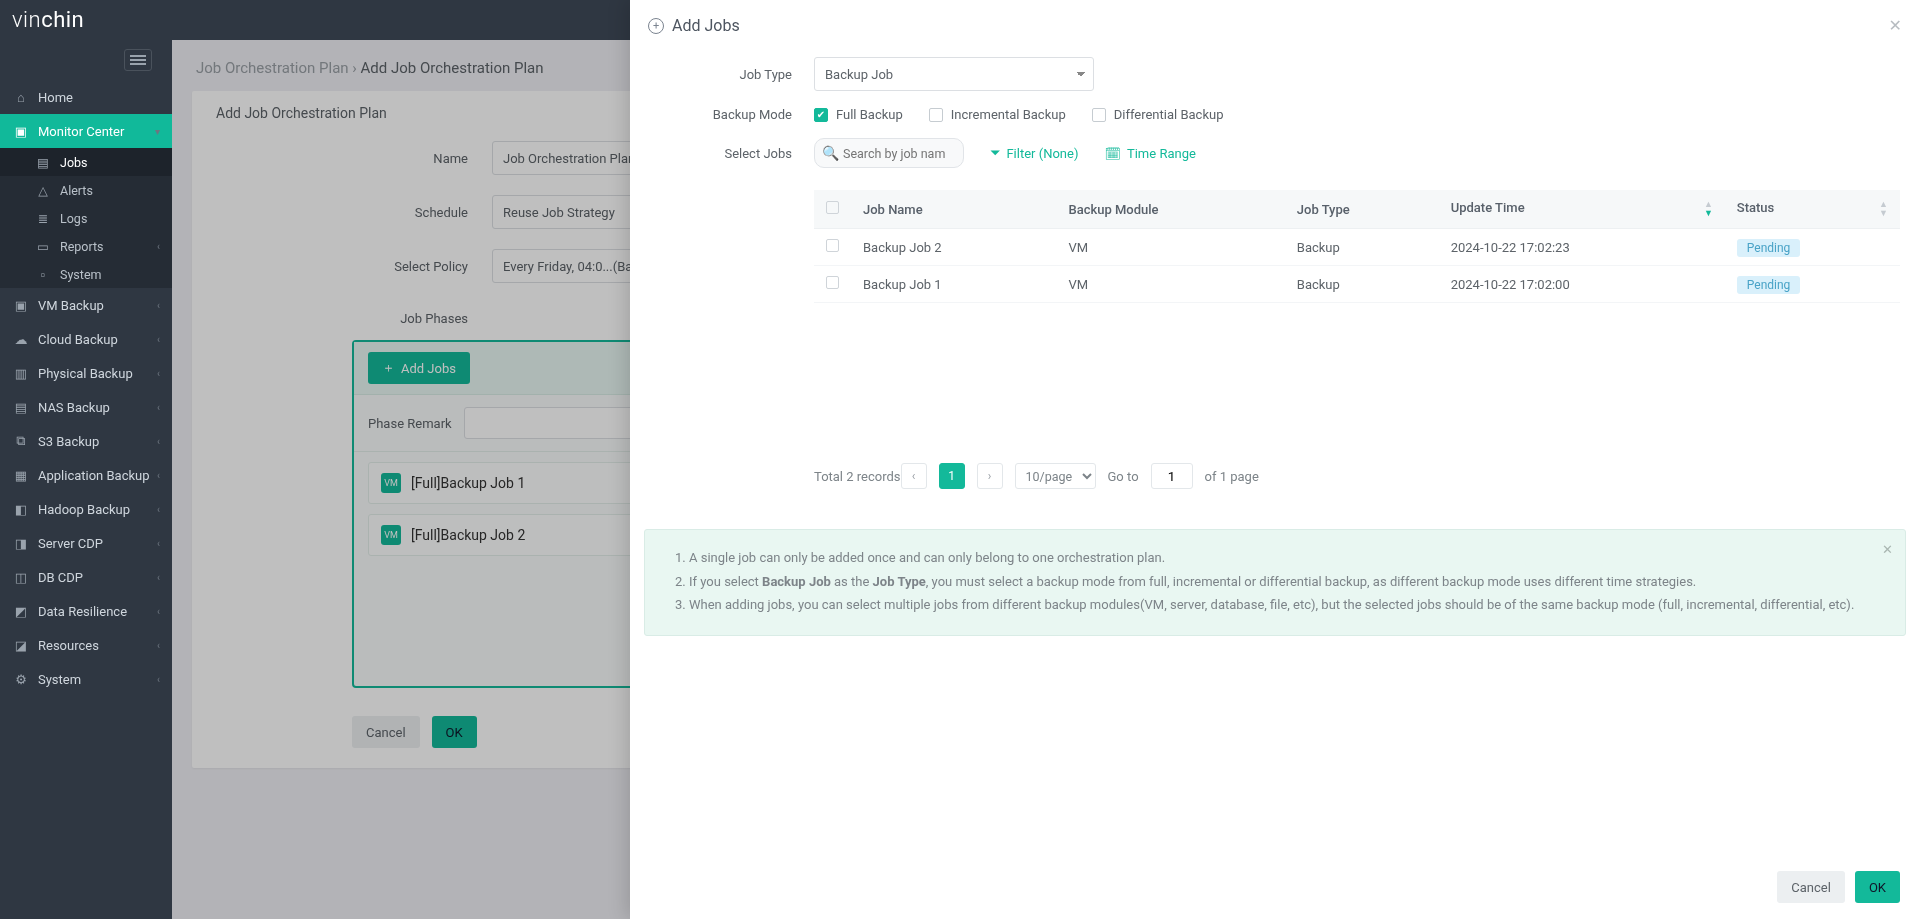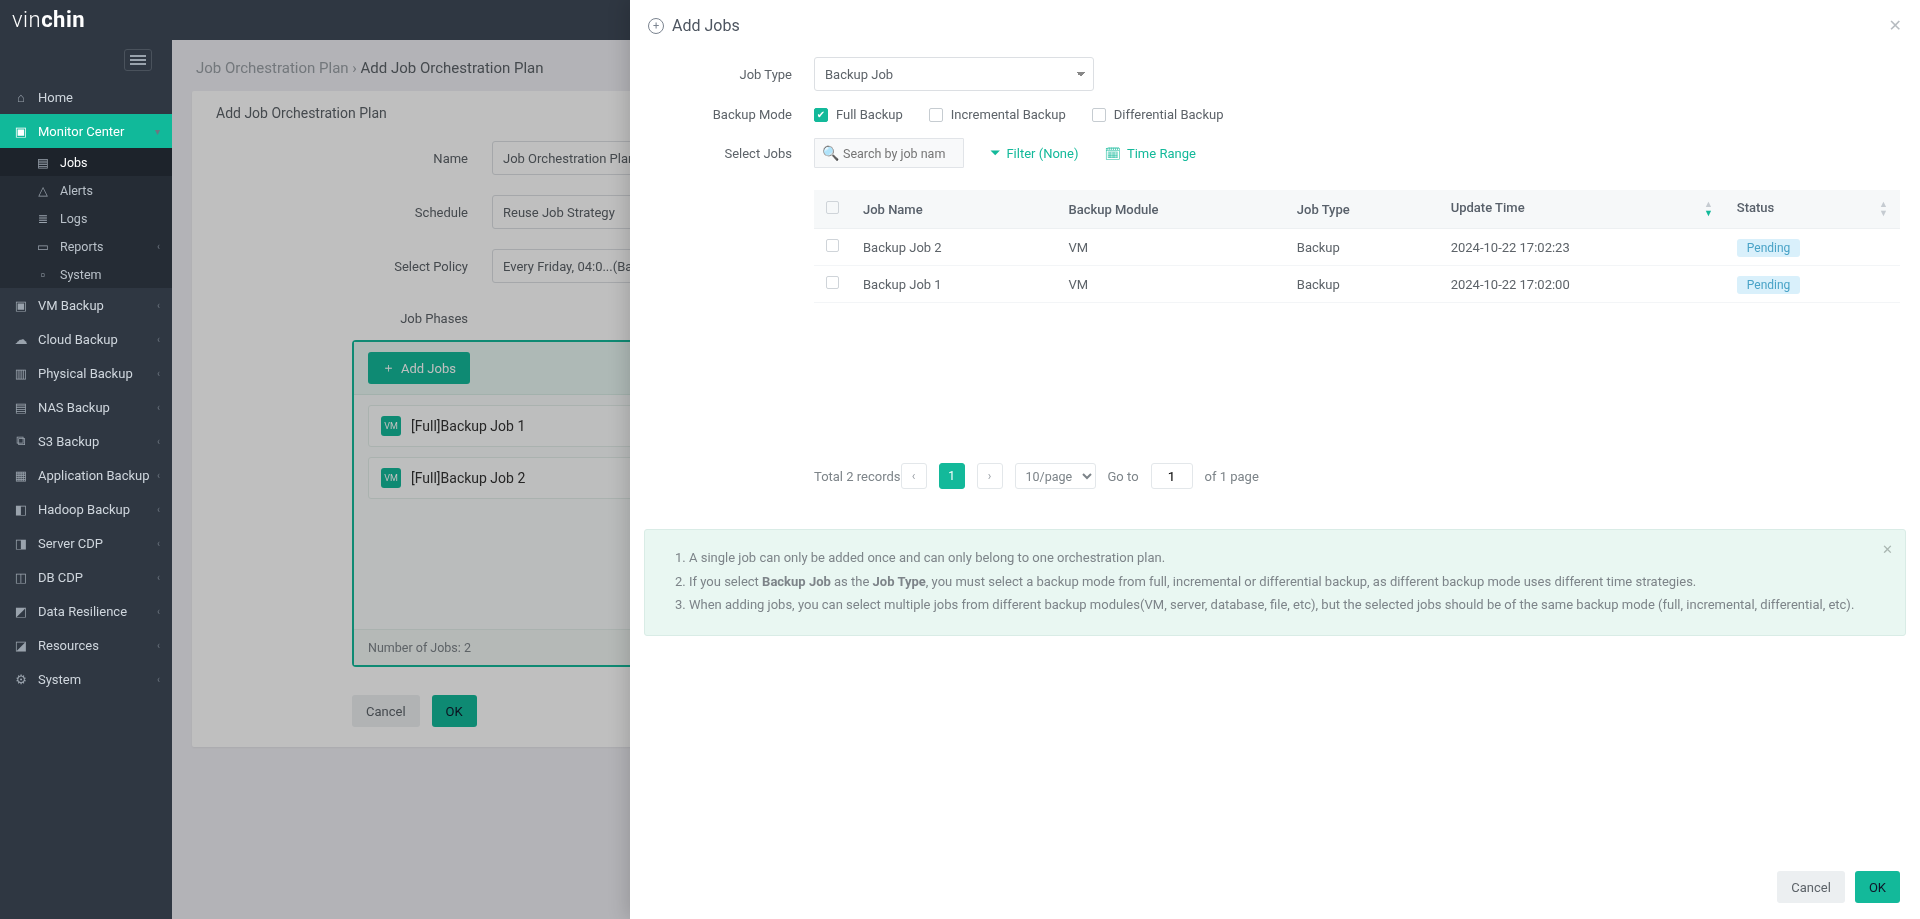--- a/index.html
+++ b/index.html
@@ -1,21 +1,21 @@
 <!DOCTYPE html>
 <html><head>
 <meta charset="utf-8">
 <style>
   *{box-sizing:border-box;margin:0;padding:0;font-family:-apple-system,BlinkMacSystemFont,"Segoe UI",Roboto,Arial,sans-serif;}
   body{width:1920px;height:919px;overflow:hidden;background:#efeff4;color:#333;position:relative;font-size:14px;}
   
   .topbar{height:40px;background:#2f3742;display:flex;align-items:center;padding:0 12px;}
   .brand{font-size:22px;font-weight:300;color:#fff;letter-spacing:0.5px;font-family:Arial,sans-serif;}
   .brand .thin{font-weight:300;}
-  .brand .bold{font-weight:700;}
+  .brand .bold{font-weight:400;}
   
   .layout{display:flex;height:879px;}
   
   .sidebar{width:172px;background:#2f3742;color:#cfd6dd;display:flex;flex-direction:column;font-size:13px;}
   .sidebar .hamburger{height:40px;display:flex;align-items:center;justify-content:flex-end;padding-right:20px;}
   .hamburger-box{border:1px solid #4a525c;border-radius:3px;padding:3px 5px;cursor:pointer;}
   .ham-line{width:16px;height:2px;background:#9aa3ad;margin:2px 0;}
   .nav-item{display:flex;align-items:center;height:34px;padding:0 12px;cursor:pointer;color:#cfd6dd;position:relative;}
   .nav-item .chev{position:absolute;right:12px;color:#6d7680;font-size:10px;}
   .nav-item .nav-icon{width:18px;display:inline-flex;justify-content:center;margin-right:8px;color:#9aa3ad;}
@@ -57,21 +57,21 @@
   .drawer-head .close{margin-left:auto;color:#b7bcc1;cursor:pointer;font-size:16px;}
   .plus-circ{width:16px;height:16px;border:1.5px solid #7b8490;border-radius:50%;display:inline-flex;align-items:center;justify-content:center;font-size:11px;line-height:1;color:#7b8490;}
   .d-row{display:flex;align-items:center;padding:8px 0;}
   .d-label{width:170px;text-align:right;padding-right:22px;color:#5d6369;font-size:13px;}
   .d-ctl{flex:1;display:flex;align-items:center;gap:26px;}
   .d-select{width:280px;}
   .chk{display:inline-flex;align-items:center;gap:8px;font-size:13px;color:#5d6369;}
   .chk .box{width:14px;height:14px;border:1px solid #c6ccd1;border-radius:2px;display:inline-flex;align-items:center;justify-content:center;font-size:10px;color:#fff;}
   .chk .box.checked{background:#13b99a;border-color:#13b99a;}
   .search-wrap{position:relative;width:150px;}
-  .search-wrap input{width:100%;height:30px;border:1px solid #e1e4e8;border-radius:1px;background:#f8f9fa;padding:0 8px 0 28px;font-size:12.5px;}
+  .search-wrap input{width:100%;height:30px;border:1px solid #e1e4e8;border-radius:10px;background:#f8f9fa;padding:0 8px 0 28px;font-size:12.5px;}
   .search-wrap .sico{position:absolute;left:8px;top:7px;color:#a6acb3;}
   .link{display:inline-flex;align-items:center;gap:6px;color:#13b99a;font-size:13px;cursor:pointer;}
   
   .tbl-wrap{margin-left:170px;margin-top:14px;margin-right:6px;}
   .tbl{width:100%;border-collapse:collapse;font-size:13px;}
   .tbl thead th{background:#f6f8f9;color:#58606a;font-weight:500;text-align:left;padding:10px 12px;border-bottom:1px solid #edf0f2;}
   .tbl tbody td{padding:10px 12px;border-bottom:1px solid #f3f5f7;color:#5d6369;}
   .badge-pend{background:#d9f0fb;color:#4aa3c7;border-radius:3px;padding:2px 10px;font-size:12px;}
   .ckcell{width:34px;text-align:center;}
   .ckcell .box{width:13px;height:13px;border:1px solid #cfd4d9;border-radius:2px;display:inline-block;}
@@ -228,33 +228,36 @@
         <div class="form-label" style="padding-top:8px;">Job Phases</div>
       </div>
       <div class="phases-wrap">
         <div class="phase-card">
           <div class="phase-head">
             <button class="btn btn-green">
                 <span>＋</span>
                 <span>Add Jobs</span>
               </button>
             <span class="phase-num">0</span>
+          </div>
+          <div class="remark-row">
+            <label>Phase Remark</label>
+            <input style="">
           </div>
           <div class="job-line">
               <span class="job-ico">VM</span>
               <span>[Full]Backup Job 1</span>
               <span class="job-rm">✕</span>
             </div>
           <div class="job-line">
               <span class="job-ico">VM</span>
               <span>[Full]Backup Job 2</span>
               <span class="job-rm">✕</span>
             </div>
           <div style="height:120px;"></div>
-          <div class="phase-foot">Number of Jobs: 2</div>
         </div>
       </div>
       <div class="actions">
         <button class="btn btn-gray">Cancel</button>
         <button class="btn btn-ok">OK</button>
       </div>
     </div>
   </main>
 </div>
 

